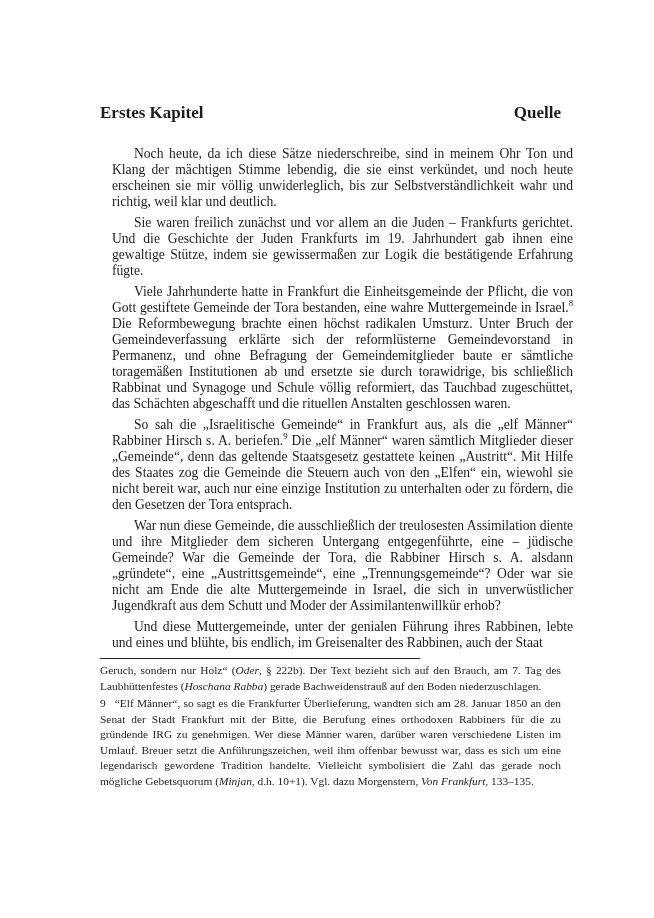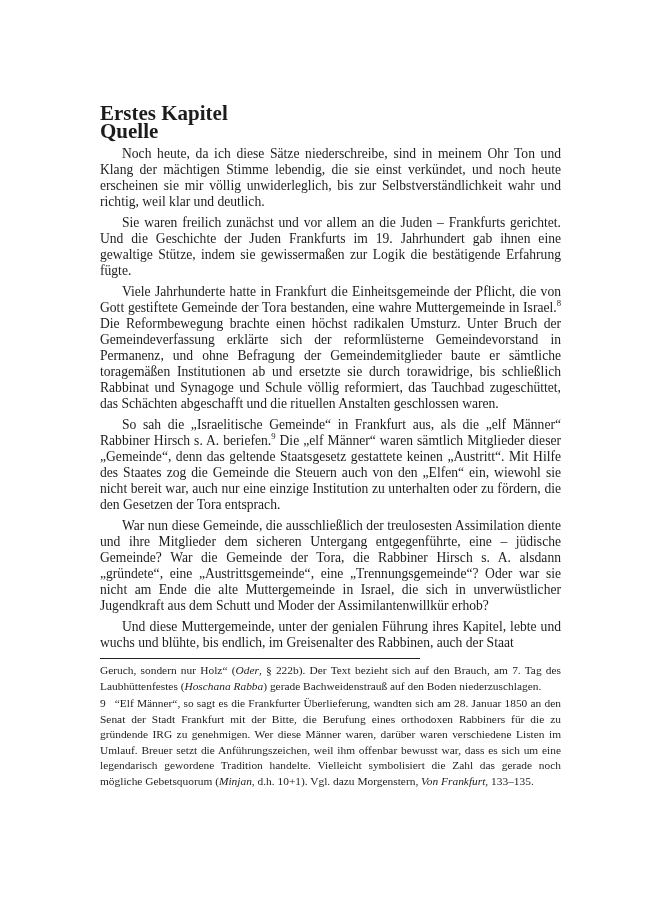--- a/index.html
+++ b/index.html
@@ -17,27 +17,26 @@
     overflow: hidden;
   }
   .running-header {
     position: absolute;
     left: 100px;
     top: 104px;
     width: 461px;
     display: flex;
     justify-content: space-between;
     font-weight: bold;
-    font-size: 21px;
+    font-size: 17px;
     line-height: 18px;
-    flex-direction: column;
   }
   .body-text {
     position: absolute;
-    left: 100px;
+    left: 112px;
     top: 146px;
     width: 461px;
     font-size: 13.6px;
     line-height: 16px;
     text-align: justify;
   }
   .body-text p {
     margin: 0 0 5px 0;
     text-indent: 22px;
   }
@@ -88,21 +87,21 @@
     <span>Erstes Kapitel</span>
     <span>Quelle</span>
   </div>
 
   <div class="body-text" id="body-text">
       <p><span>Noch heute, da ich diese Sätze niederschreibe, sind in meinem Ohr Ton und Klang der mächtigen Stimme lebendig, die sie einst verkündet, und noch heute erscheinen sie mir völlig unwiderleglich, bis zur Selbstverständlichkeit wahr und richtig, weil klar und deutlich.</span></p>
       <p><span>Sie waren freilich zunächst und vor allem an die Juden – Frankfurts gerichtet. Und die Geschichte der Juden Frankfurts im 19. Jahrhundert gab ihnen eine gewaltige Stütze, indem sie gewissermaßen zur Logik die bestätigende Erfahrung fügte.</span></p>
       <p><span>Viele Jahrhunderte hatte in Frankfurt die Einheitsgemeinde der Pflicht, die von Gott gestiftete Gemeinde der Tora bestanden, eine wahre Muttergemeinde in Israel.</span><sup>8</sup><span> Die Reformbewegung brachte einen höchst radikalen Umsturz. Unter Bruch der Gemeindeverfassung erklärte sich der reformlüsterne Gemeindevorstand in Permanenz, und ohne Befragung der Gemeindemitglieder baute er sämtliche toragemäßen Institutionen ab und ersetzte sie durch torawidrige, bis schließlich Rabbinat und Synagoge und Schule völlig reformiert, das Tauchbad zugeschüttet, das Schächten abgeschafft und die rituellen Anstalten geschlossen waren.</span></p>
       <p><span>So sah die „Israelitische Gemeinde“ in Frankfurt aus, als die „elf Männer“ Rabbiner Hirsch s. A. beriefen.</span><sup>9</sup><span> Die „elf Männer“ waren sämtlich Mitglieder dieser „Gemeinde“, denn das geltende Staatsgesetz gestattete keinen „Austritt“. Mit Hilfe des Staates zog die Gemeinde die Steuern auch von den „Elfen“ ein, wiewohl sie nicht bereit war, auch nur eine einzige Institution zu unterhalten oder zu fördern, die den Gesetzen der Tora entsprach.</span></p>
       <p><span>War nun diese Gemeinde, die ausschließlich der treulosesten Assimilation diente und ihre Mitglieder dem sicheren Untergang entgegenführte, eine – jüdische Gemeinde? War die Gemeinde der Tora, die Rabbiner Hirsch s. A. alsdann „gründete“, eine „Austrittsgemeinde“, eine „Trennungsgemeinde“? Oder war sie nicht am Ende die alte Muttergemeinde in Israel, die sich in unverwüstlicher Jugendkraft aus dem Schutt und Moder der Assimilantenwillkür erhob?</span></p>
-      <p><span>Und diese Muttergemeinde, unter der genialen Führung ihres Kapitel, lebte und wuchs und blühte, bis endlich, im Greisenalter des Rabbinen, auch der Staat</span></p>
+      <p><span>Und diese Muttergemeinde, unter der genialen Führung ihres Rabbinen, lebte und eines und blühte, bis endlich, im Greisenalter des Rabbinen, auch der Staat</span></p>
     </div>
 
   <div class="fn-rule"></div>
 
   <div class="footnotes" id="footnotes">
       <p><span>Geruch, sondern nur Holz“ (</span><i>Oder</i><span>, § 222b). Der Text bezieht sich auf den Brauch, am 7. Tag des Laubhüttenfestes (</span><i>Hoschana Rabba</i><span>) gerade Bachweidenstrauß auf den Boden niederzuschlagen.</span></p>
       <p><span class="fn-num">9</span><span>“Elf Männer“, so sagt es die Frankfurter Überlieferung, wandten sich am 28. Januar 1850 an den Senat der Stadt Frankfurt mit der Bitte, die Berufung eines orthodoxen Rabbiners für die zu gründende IRG zu genehmigen. Wer diese Männer waren, darüber waren verschiedene Listen im Umlauf. Breuer setzt die Anführungszeichen, weil ihm offenbar bewusst war, dass es sich um eine legendarisch gewordene Tradition handelte. Vielleicht symbolisiert die Zahl das gerade noch mögliche Gebetsquorum (</span><i>Minjan</i><span>, d.h. 10+1). Vgl. dazu Morgenstern, </span><i>Von Frankfurt</i><span>, 133–135.</span></p>
     </div>
 
 

